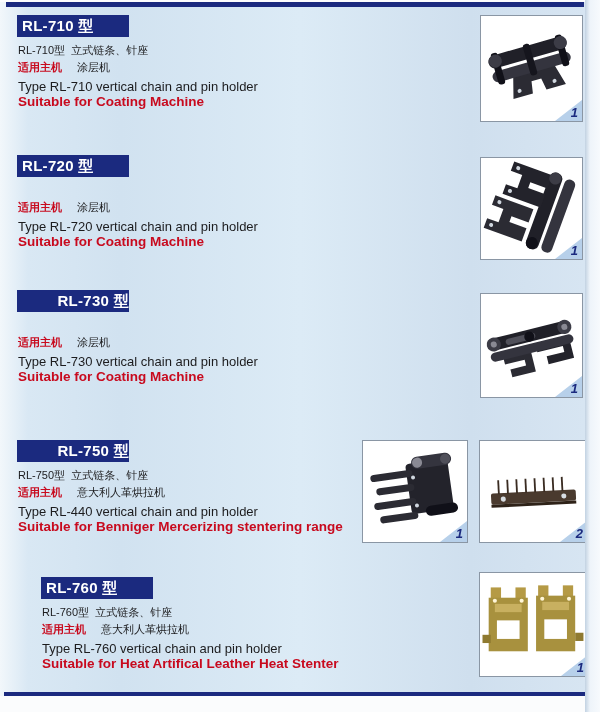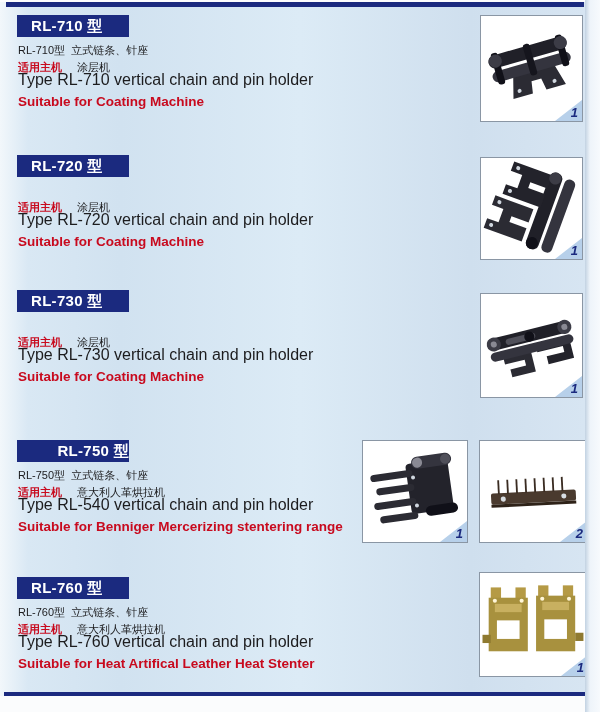--- a/index.html
+++ b/index.html
@@ -21,28 +21,28 @@
   .rule.bottom{left:4px;top:692px;width:582px;height:4px;}
   .bottom-white{position:absolute;left:0;top:696px;width:600px;height:16px;background:#fbfcfd;}
   .edge-strip{
     position:absolute;left:585px;top:0;width:15px;height:712px;
     background:linear-gradient(90deg,#c2d2e2 0px,#eef4fa 5px,#f7fafd 15px);
   }
   .section{position:absolute;left:0;width:370px;}
   .hdr{
     position:absolute;left:17px;top:0;width:112px;height:22px;
     background:var(--navy);color:#ffffff;font-weight:bold;font-size:15px;
-    line-height:22px;padding-left:14px;box-sizing:border-box;letter-spacing:0.3px;
+    line-height:22px;padding-left:5px;box-sizing:border-box;letter-spacing:0.3px;
   }
   .ln{position:absolute;left:18px;white-space:pre;font-size:11px;color:var(--ink);}
   .ln.model{top:28px;}
   .ln.host{top:45px;}
   .host-label{color:var(--red);font-weight:bold;}
   .host-machine{margin-left:15px;color:var(--ink);}
-  .ln.entype{top:56px;font-size:16px;}
+  .ln.entype{top:64px;font-size:13px;}
   .ln.ensuit{top:79px;font-size:13.5px;font-weight:bold;color:var(--red);}
   .photo-box{
     position:absolute;background:#ffffff;border:1px solid var(--box-border);
     box-sizing:border-box;overflow:hidden;
   }
   .photo-box svg{position:absolute;left:0;top:0;width:100%;height:100%;}
   .badge-tri{
     position:absolute;right:0;bottom:0;width:27px;height:21px;
     background:var(--badge);
     clip-path:polygon(100% 0,100% 100%,0 100%);
@@ -67,36 +67,36 @@
     <div class="ln ensuit">Suitable for Coating Machine</div>
   </div>
 
   <div class="section" style="top:155px;height:125px;">
     <div class="hdr">RL-720 型</div>
     <div class="ln host"><span class="host-label">适用主机</span><span class="host-machine">涂层机</span></div>
     <div class="ln entype">Type RL-720 vertical chain and pin holder</div>
     <div class="ln ensuit">Suitable for Coating Machine</div>
   </div>
 
-  <div class="section" style="top:290px;height:125px;">
+  <div class="section" style="top:290px;height:125px;text-align:right;">
     <div class="hdr">RL-730 型</div>
     <div class="ln host"><span class="host-label">适用主机</span><span class="host-machine">涂层机</span></div>
     <div class="ln entype">Type RL-730 vertical chain and pin holder</div>
     <div class="ln ensuit">Suitable for Coating Machine</div>
   </div>
 
   <div class="section" style="top:440px;height:125px;text-align:right;">
     <div class="hdr">RL-750 型</div>
     <div class="ln model">RL-750型  立式链条、针座</div>
     <div class="ln host"><span class="host-label">适用主机</span><span class="host-machine">意大利人革烘拉机</span></div>
-    <div class="ln entype">Type RL-540 vertical chain and pin holder</div>
+    <div class="ln entype">Type RL-440 vertical chain and pin holder</div>
     <div class="ln ensuit">Suitable for Benniger Mercerizing stentering range</div>
   </div>
 
-  <div class="section" style="top:577px;height:125px;">
+  <div class="section" style="top:577px;height:125px;margin-left:24px;">
     <div class="hdr">RL-760 型</div>
     <div class="ln model">RL-760型  立式链条、针座</div>
     <div class="ln host"><span class="host-label">适用主机</span><span class="host-machine">意大利人革烘拉机</span></div>
     <div class="ln entype">Type RL-760 vertical chain and pin holder</div>
     <div class="ln ensuit">Suitable for Heat Artifical Leather Heat Stenter</div>
   </div>
 
   <div class="photo-box" style="left:480px;top:15px;width:103px;height:107px;">
     <svg viewBox="0 0 100 100">
       <g transform="rotate(-16 50 48)">

